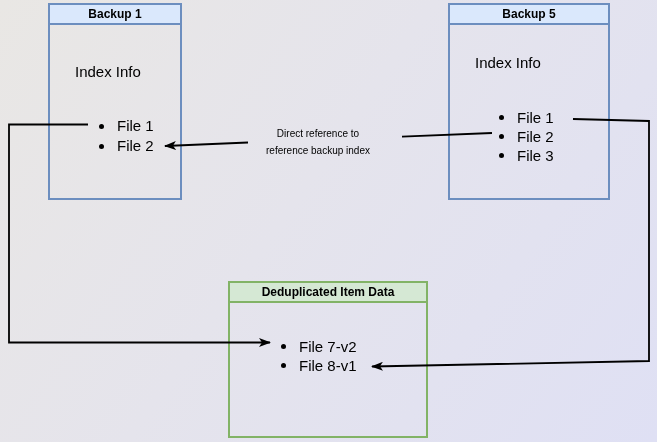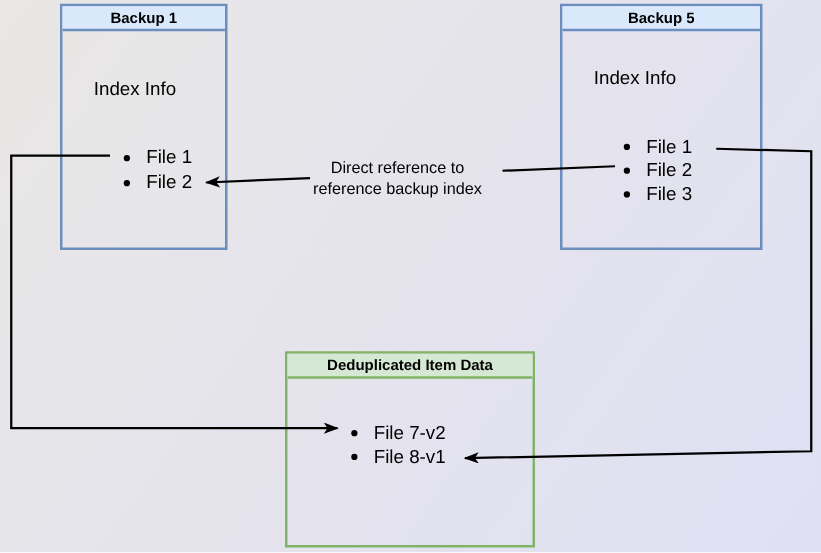--- a/index.html
+++ b/index.html
@@ -73,21 +73,21 @@
   #backup1 { left: 48px;  top: 3px;   width: 134px; height: 197px; }
   #backup2 { left: 448px; top: 3px;   width: 162px; height: 197px; }
   #dedup   { left: 228px; top: 281px; width: 200px; height: 157px; }
 
   .edge-label {
     position: absolute;
     left: 238px;
     top: 125px;
     width: 160px;
     text-align: center;
-    font-size: 13px;
+    font-size: 10px;
     line-height: 17px;
   }
 
   svg.connectors {
     position: absolute;
     left: 0; top: 0;
     width: 657px;
     height: 442px;
     pointer-events: none;
   }

